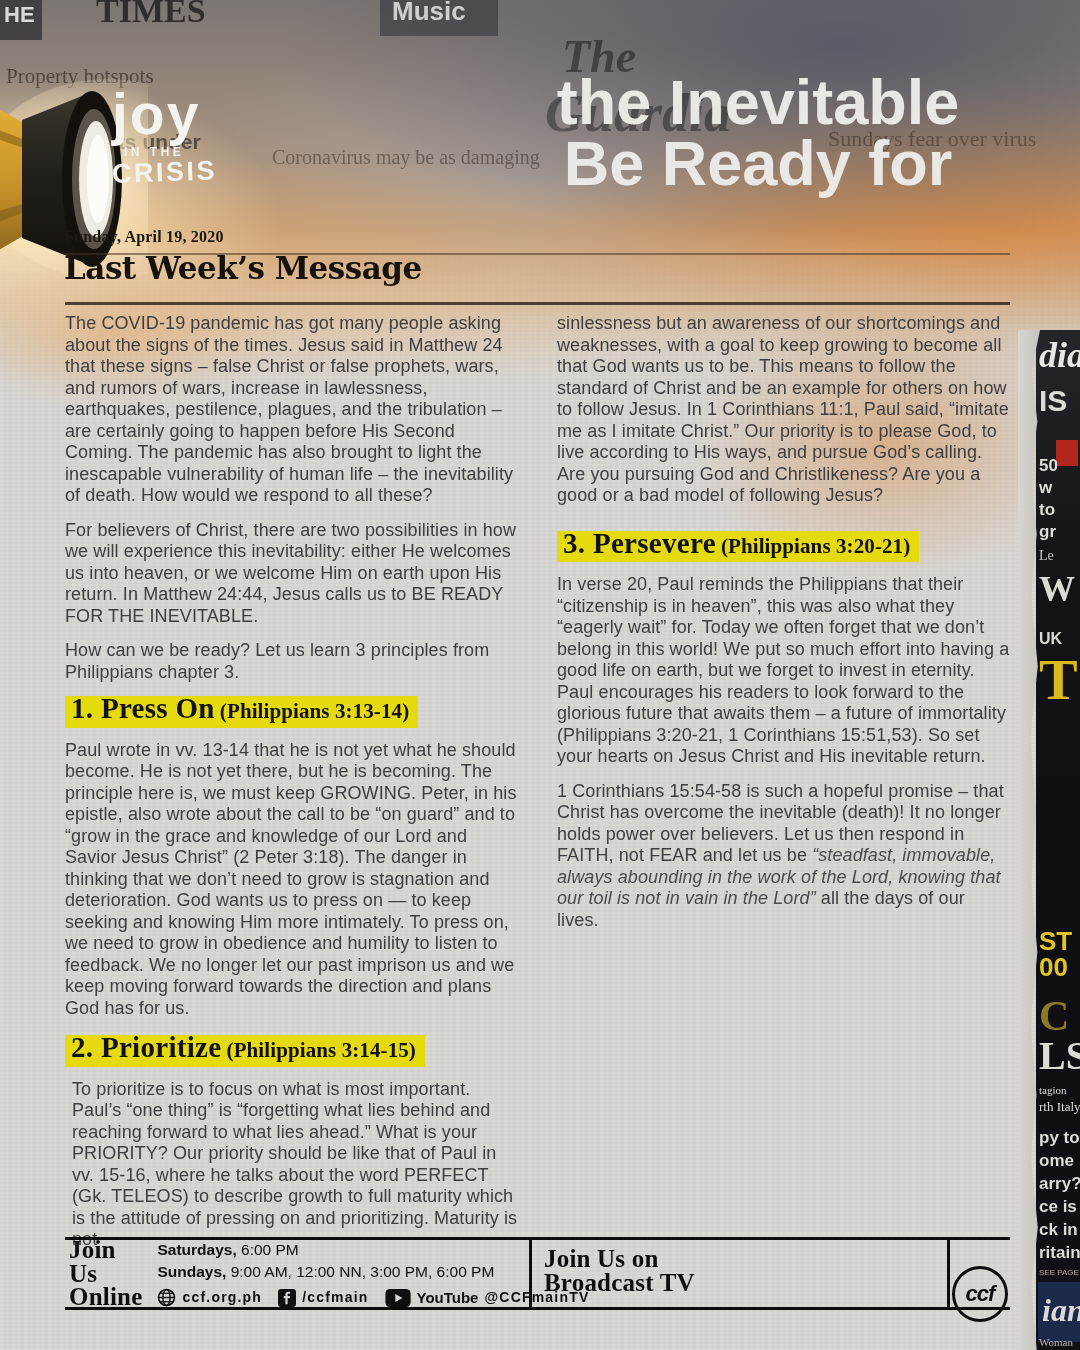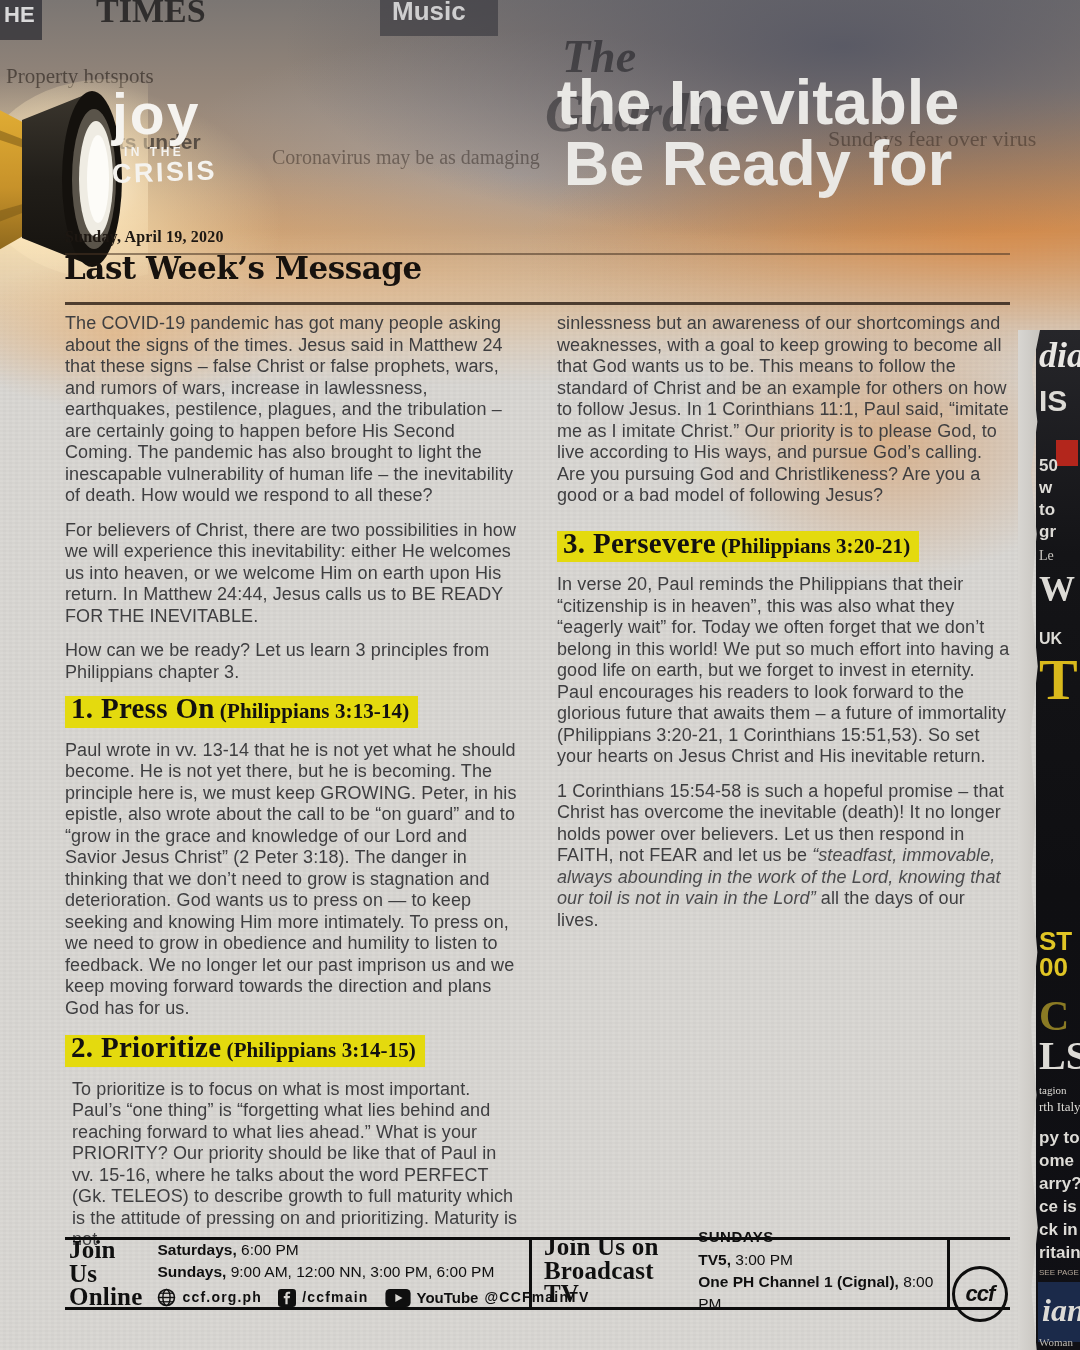--- a/index.html
+++ b/index.html
@@ -285,25 +285,20 @@
           </span>
         </div>
       </div>
     </div>
     <div class="f-div"></div>
     <div class="f-cell f-tv">
       <div class="f-title">
         <div>Join Us on</div>
         <div>Broadcast TV</div>
       </div>
-      <div class="f-lines">
-        <div class="f-sundays">SUNDAYS</div>
-        <div><b>TV5,</b><span> 3:00 PM</span></div>
-        <div><b>One PH Channel 1 (Cignal),</b><span> 8:00 PM</span></div>
-      </div>
     </div>
     <div class="f-div"></div>
     <div class="f-cell f-logo">
       <div class="ccf">ccf</div>
     </div>
   </div>
 
 </div>
 
 </body></html>

